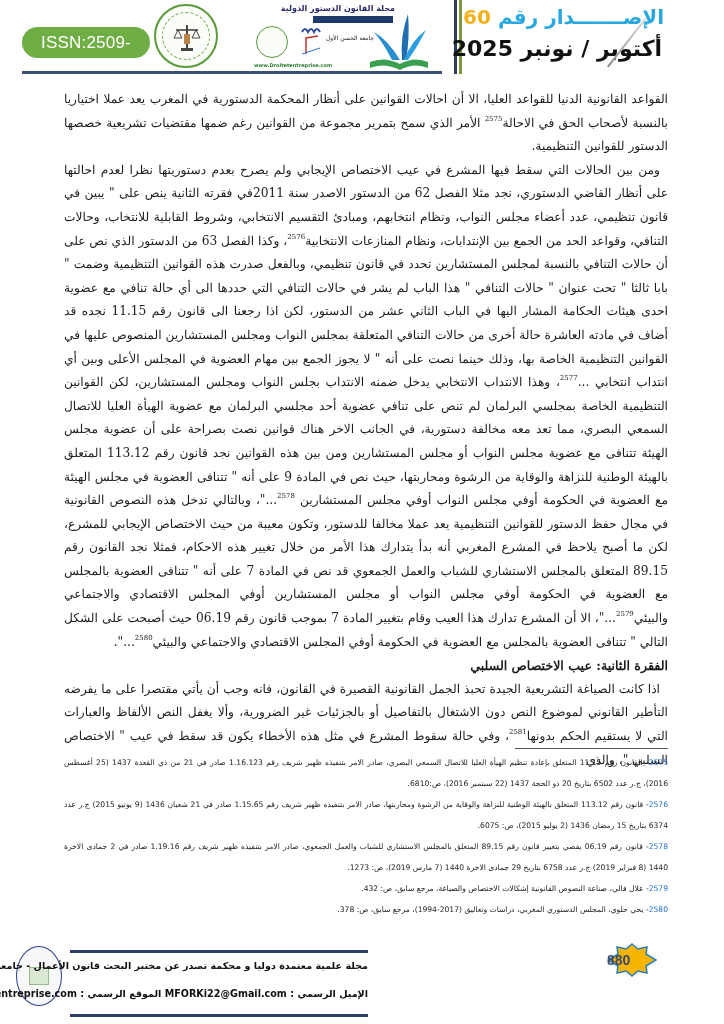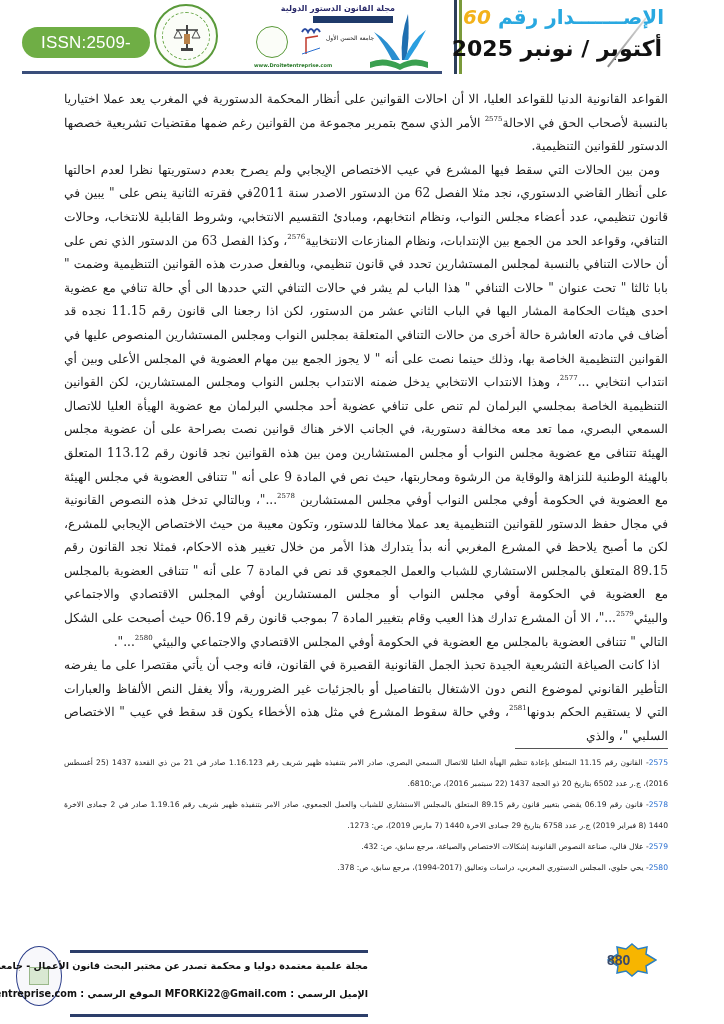--- a/index.html
+++ b/index.html
@@ -23,21 +23,21 @@
   .uni-name { position:absolute; left:74px; top:30px; font-size:6px; color:#222; direction:rtl; white-space:nowrap; }
   .site-url { position:absolute; left:2px; top:58px; font-size:5px; color:#2a7a2a; font-weight:bold; }
   .book-icon { position:absolute; left:118px; top:6px; }
   .header-rule { position:absolute; left:22px; top:71px; width:420px; height:3px; background:#3a4e7a; }
   .divider-bars { position:absolute; left:454px; top:0; width:10px; height:74px; }
   .divider-bars .b1 { position:absolute; left:0; top:0; width:3px; height:74px; background:#2c3e5a; }
   .divider-bars .b2 { position:absolute; left:5px; top:0; width:3px; height:74px; background:#7a9a3a; }
   .issue-line { position:absolute; right:60px; top:5px; direction:rtl; font-family:"DejaVu Sans", sans-serif;
                 font-weight:bold; font-size:20px; white-space:nowrap; }
   .issue-word { color:#29a8e0; }
-  .issue-num { color:#f3b21a;font-style:italic; }
+  .issue-num { color:#f3b21a; }
   .date-line { position:absolute; right:62px; top:36px; direction:rtl; font-weight:bold; font-size:22px; color:#111; white-space:nowrap; }
   .slash-deco { position:absolute; left:645px; top:18px; width:2px; height:62px; background:linear-gradient(#ddd,#888); transform:rotate(38deg); transform-origin:top; }
 
   
   .article { position:absolute; left:64px; top:88px; width:604px; direction:rtl; text-align:justify;
              font-family:"DejaVu Serif", serif; font-size:12.2px; line-height:23.6px; color:#1c1c1c; }
   .article p { text-indent:0; }
   .article p.ind { text-indent:8px; }
   .article sup { font-size:7px; vertical-align:6px; line-height:0; }
   .article h3 { font-size:12.6px; font-weight:bold; line-height:23.6px; }
@@ -115,28 +115,30 @@
   <div class="slash-deco"></div>
 </div>
 
 <div class="article">
   <p>
     <span>القواعد القانونية الدنيا للقواعد العليا، الا أن احالات القوانين على أنظار المحكمة الدستورية في المغرب يعد عملا اختياريا بالنسبة لأصحاب الحق في الاحالة</span><sup>2575</sup><span> الأمر الذي سمح بتمرير مجموعة من القوانين رغم ضمها مقتضيات تشريعية خصصها الدستور للقوانين التنظيمية.</span>
   </p>
   <p class="ind">
     <span>ومن بين الحالات التي سقط فيها المشرع في عيب الاختصاص الإيجابي ولم يصرح بعدم دستوريتها نظرا لعدم احالتها على أنظار القاضي الدستوري، نجد مثلا الفصل 62 من الدستور الاصدر سنة 2011في فقرته الثانية ينص على " يبين في قانون تنظيمي، عدد أعضاء مجلس النواب، ونظام انتخابهم، ومبادئ التقسيم الانتخابي، وشروط القابلية للانتخاب، وحالات التنافي، وقواعد الحد من الجمع بين الإنتدابات، ونظام المنازعات الانتخابية</span><sup>2576</sup><span>، وكذا الفصل 63 من الدستور الذي نص على أن حالات التنافي بالنسبة لمجلس المستشارين تحدد في قانون تنظيمي، وبالفعل صدرت هذه القوانين التنظيمية وضمت " بابا ثالثا " تحت عنوان " حالات التنافي " هذا الباب لم يشر في حالات التنافي التي حددها الى أي حالة تنافي مع عضوية احدى هيئات الحكامة المشار اليها في الباب الثاني عشر من الدستور، لكن اذا رجعنا الى قانون رقم 11.15 نجده قد أضاف في مادته العاشرة حالة أخرى من حالات التنافي المتعلقة بمجلس النواب ومجلس المستشارين المنصوص عليها في القوانين التنظيمية الخاصة بها، وذلك حينما نصت على أنه " لا يجوز الجمع بين مهام العضوية في المجلس الأعلى وبين أي انتداب انتخابي ...</span><sup>2577</sup><span>، وهذا الانتداب الانتخابي يدخل ضمنه الانتداب بجلس النواب ومجلس المستشارين، لكن القوانين التنظيمية الخاصة بمجلسي البرلمان لم تنص على تنافي عضوية أحد مجلسي البرلمان مع عضوية الهيأة العليا للاتصال السمعي البصري، مما تعد معه مخالفة دستورية، في الجانب الاخر هناك قوانين نصت بصراحة على أن عضوية مجلس الهيئة تتنافى مع عضوية مجلس النواب أو مجلس المستشارين ومن بين هذه القوانين نجد قانون رقم 113.12 المتعلق بالهيئة الوطنية للنزاهة والوقاية من الرشوة ومحاربتها، حيث نص في المادة 9 على أنه " تتنافى العضوية في مجلس الهيئة مع العضوية في الحكومة أوفي مجلس النواب أوفي مجلس المستشارين </span><sup>2578</sup><span>..."، وبالتالي تدخل هذه النصوص القانونية في مجال حفظ الدستور للقوانين التنظيمية يعد عملا مخالفا للدستور، وتكون معيبة من حيث الاختصاص الإيجابي للمشرع، لكن ما أصبح يلاحظ في المشرع المغربي أنه بدأ يتدارك هذا الأمر من خلال تغيير هذه الاحكام، فمثلا نجد القانون رقم 89.15 المتعلق بالمجلس الاستشاري للشباب والعمل الجمعوي قد نص في المادة 7 على أنه " تتنافى العضوية بالمجلس مع العضوية في الحكومة أوفي مجلس النواب أو مجلس المستشارين أوفي المجلس الاقتصادي والاجتماعي والبيئي</span><sup>2579</sup><span>..."، الا أن المشرع تدارك هذا العيب وقام بتغيير المادة 7 بموجب قانون رقم 06.19 حيث أصبحت على الشكل التالي " تتنافى العضوية بالمجلس مع العضوية في الحكومة أوفي المجلس الاقتصادي والاجتماعي والبيئي</span><sup>2580</sup><span>...".</span>
   </p>
+  <h3>الفقرة الثانية: عيب الاختصاص السلبي</h3>
   <p class="ind">
     <span>اذا كانت الصياغة التشريعية الجيدة تحبذ الجمل القانونية القصيرة في القانون، فانه وجب أن يأتي مقتصرا على ما يفرضه التأطير القانوني لموضوع النص دون الاشتغال بالتفاصيل أو بالجزئيات غير الضرورية، وألا يغفل النص الألفاظ والعبارات التي لا يستقيم الحكم بدونها</span><sup>2581</sup><span>، وفي حالة سقوط المشرع في مثل هذه الأخطاء يكون قد سقط في عيب " الاختصاص السلبي "، والذي</span>
   </p>
 </div>
 
 <div class="fn-rule"></div>
 <div class="footnotes">
   <div><span class="fn-num">2575</span><span>- القانون رقم 11.15 المتعلق بإعادة تنظيم الهيأة العليا للاتصال السمعي البصري، صادر الامر بتنفيذه ظهير شريف رقم 1.16.123 صادر في 21 من ذي القعدة 1437 (25 أغسطس 2016)، ج.ر عدد 6502 بتاريخ 20 ذو الحجة 1437 (22 سبتمبر 2016)، ص:6810.</span></div>
+  <div><span class="fn-num">2576</span><span>- قانون رقم 113.12 المتعلق بالهيئة الوطنية للنزاهة والوقاية من الرشوة ومحاربتها، صادر الامر بتنفيذه ظهير شريف رقم 1.15.65 صادر في 21 شعبان 1436 (9 يونيو 2015) ج.ر عدد 6374 بتاريخ 15 رمضان 1436 (2 يوليو 2015)، ص: 6075.</span></div>
   <div><span class="fn-num">2578</span><span>- قانون رقم 06.19 يقضي بتغيير قانون رقم 89.15 المتعلق بالمجلس الاستشاري للشباب والعمل الجمعوي، صادر الامر بتنفيذه ظهير شريف رقم 1.19.16 صادر في 2 جمادى الاخرة 1440 (8 فبراير 2019) ج.ر عدد 6758 بتاريخ 29 جمادى الاخرة 1440 (7 مارس 2019)، ص: 1273.</span></div>
   <div><span class="fn-num">2579</span><span>- علال فالي، صناعة النصوص القانونية إشكالات الاختصاص والصياغة، مرجع سابق، ص: 432.</span></div>
   <div><span class="fn-num">2580</span><span>- يحي حلوي، المجلس الدستوري المغربي، دراسات وتعاليق (2017-1994)، مرجع سابق، ص: 378.</span></div>
 </div>
 
 <div class="footer-seal">
     <div class="inner"></div>
   </div>
 <div class="footer-rule top"></div>
 <div class="footer-line1">مجلة علمية معتمدة دوليا و محكمة تصدر عن مختبر البحث قانون الأعمال - جامعة الحسن الأول - سطات - المغرب</div>

